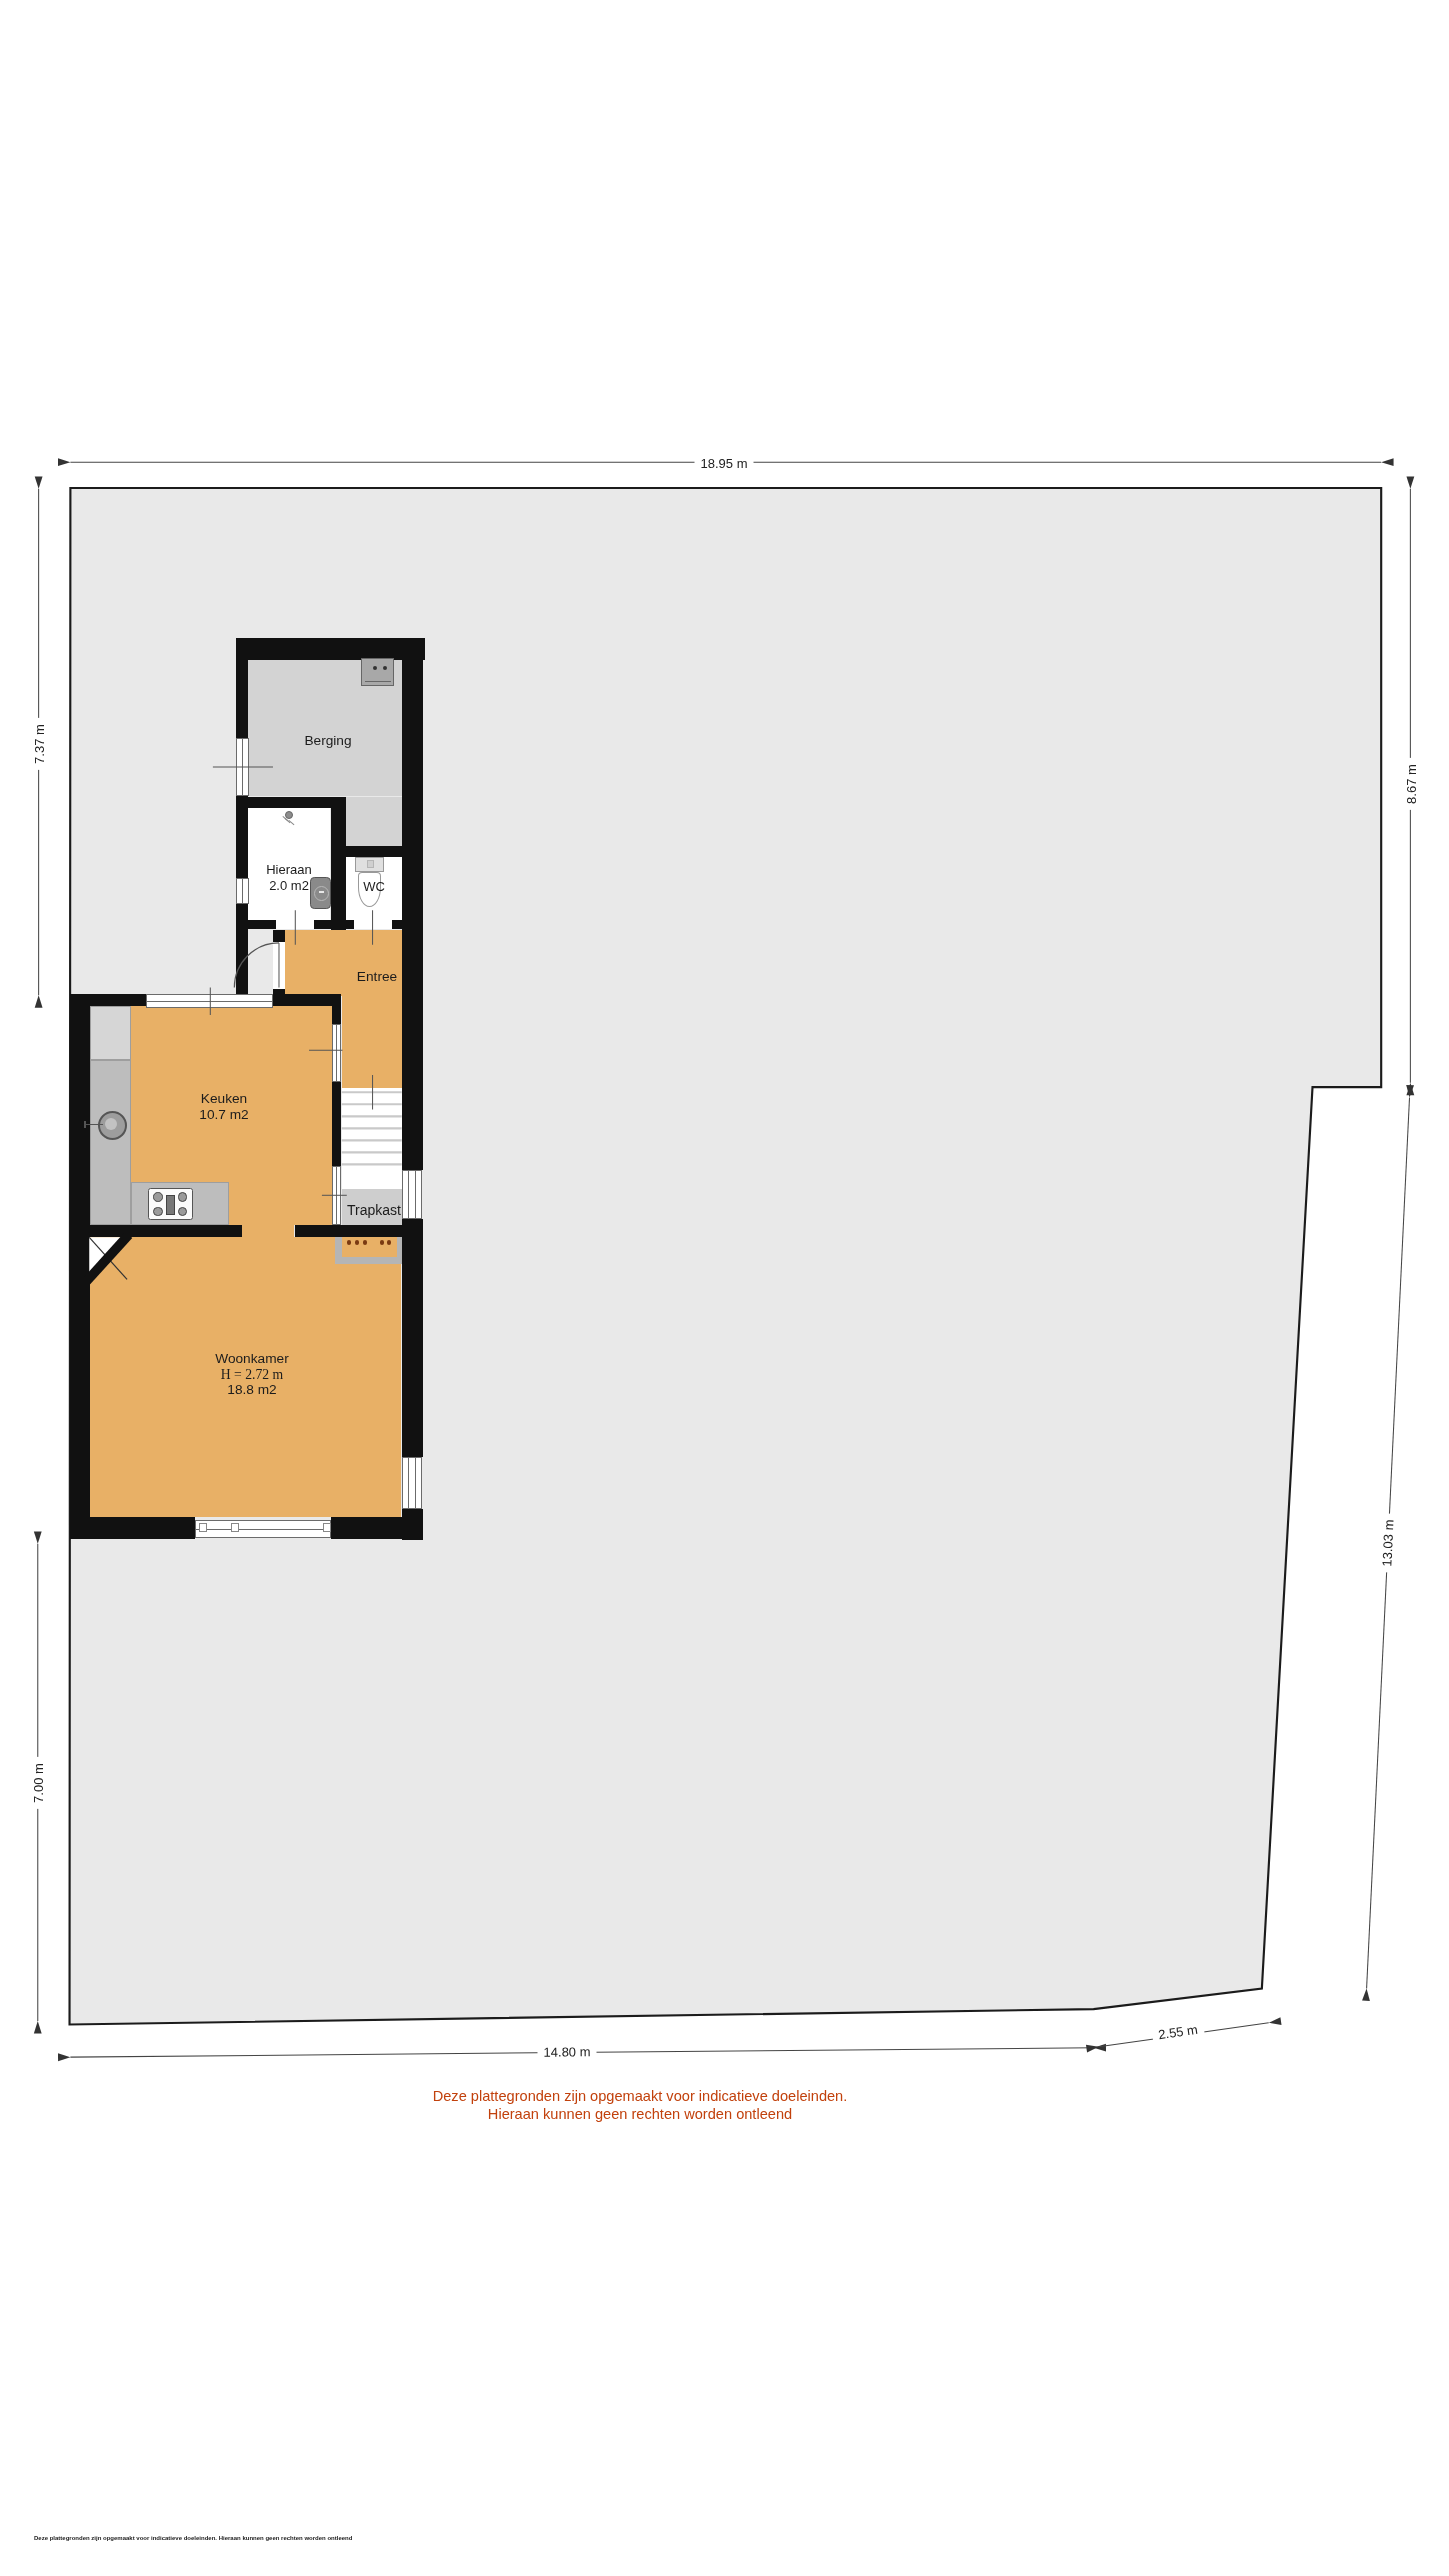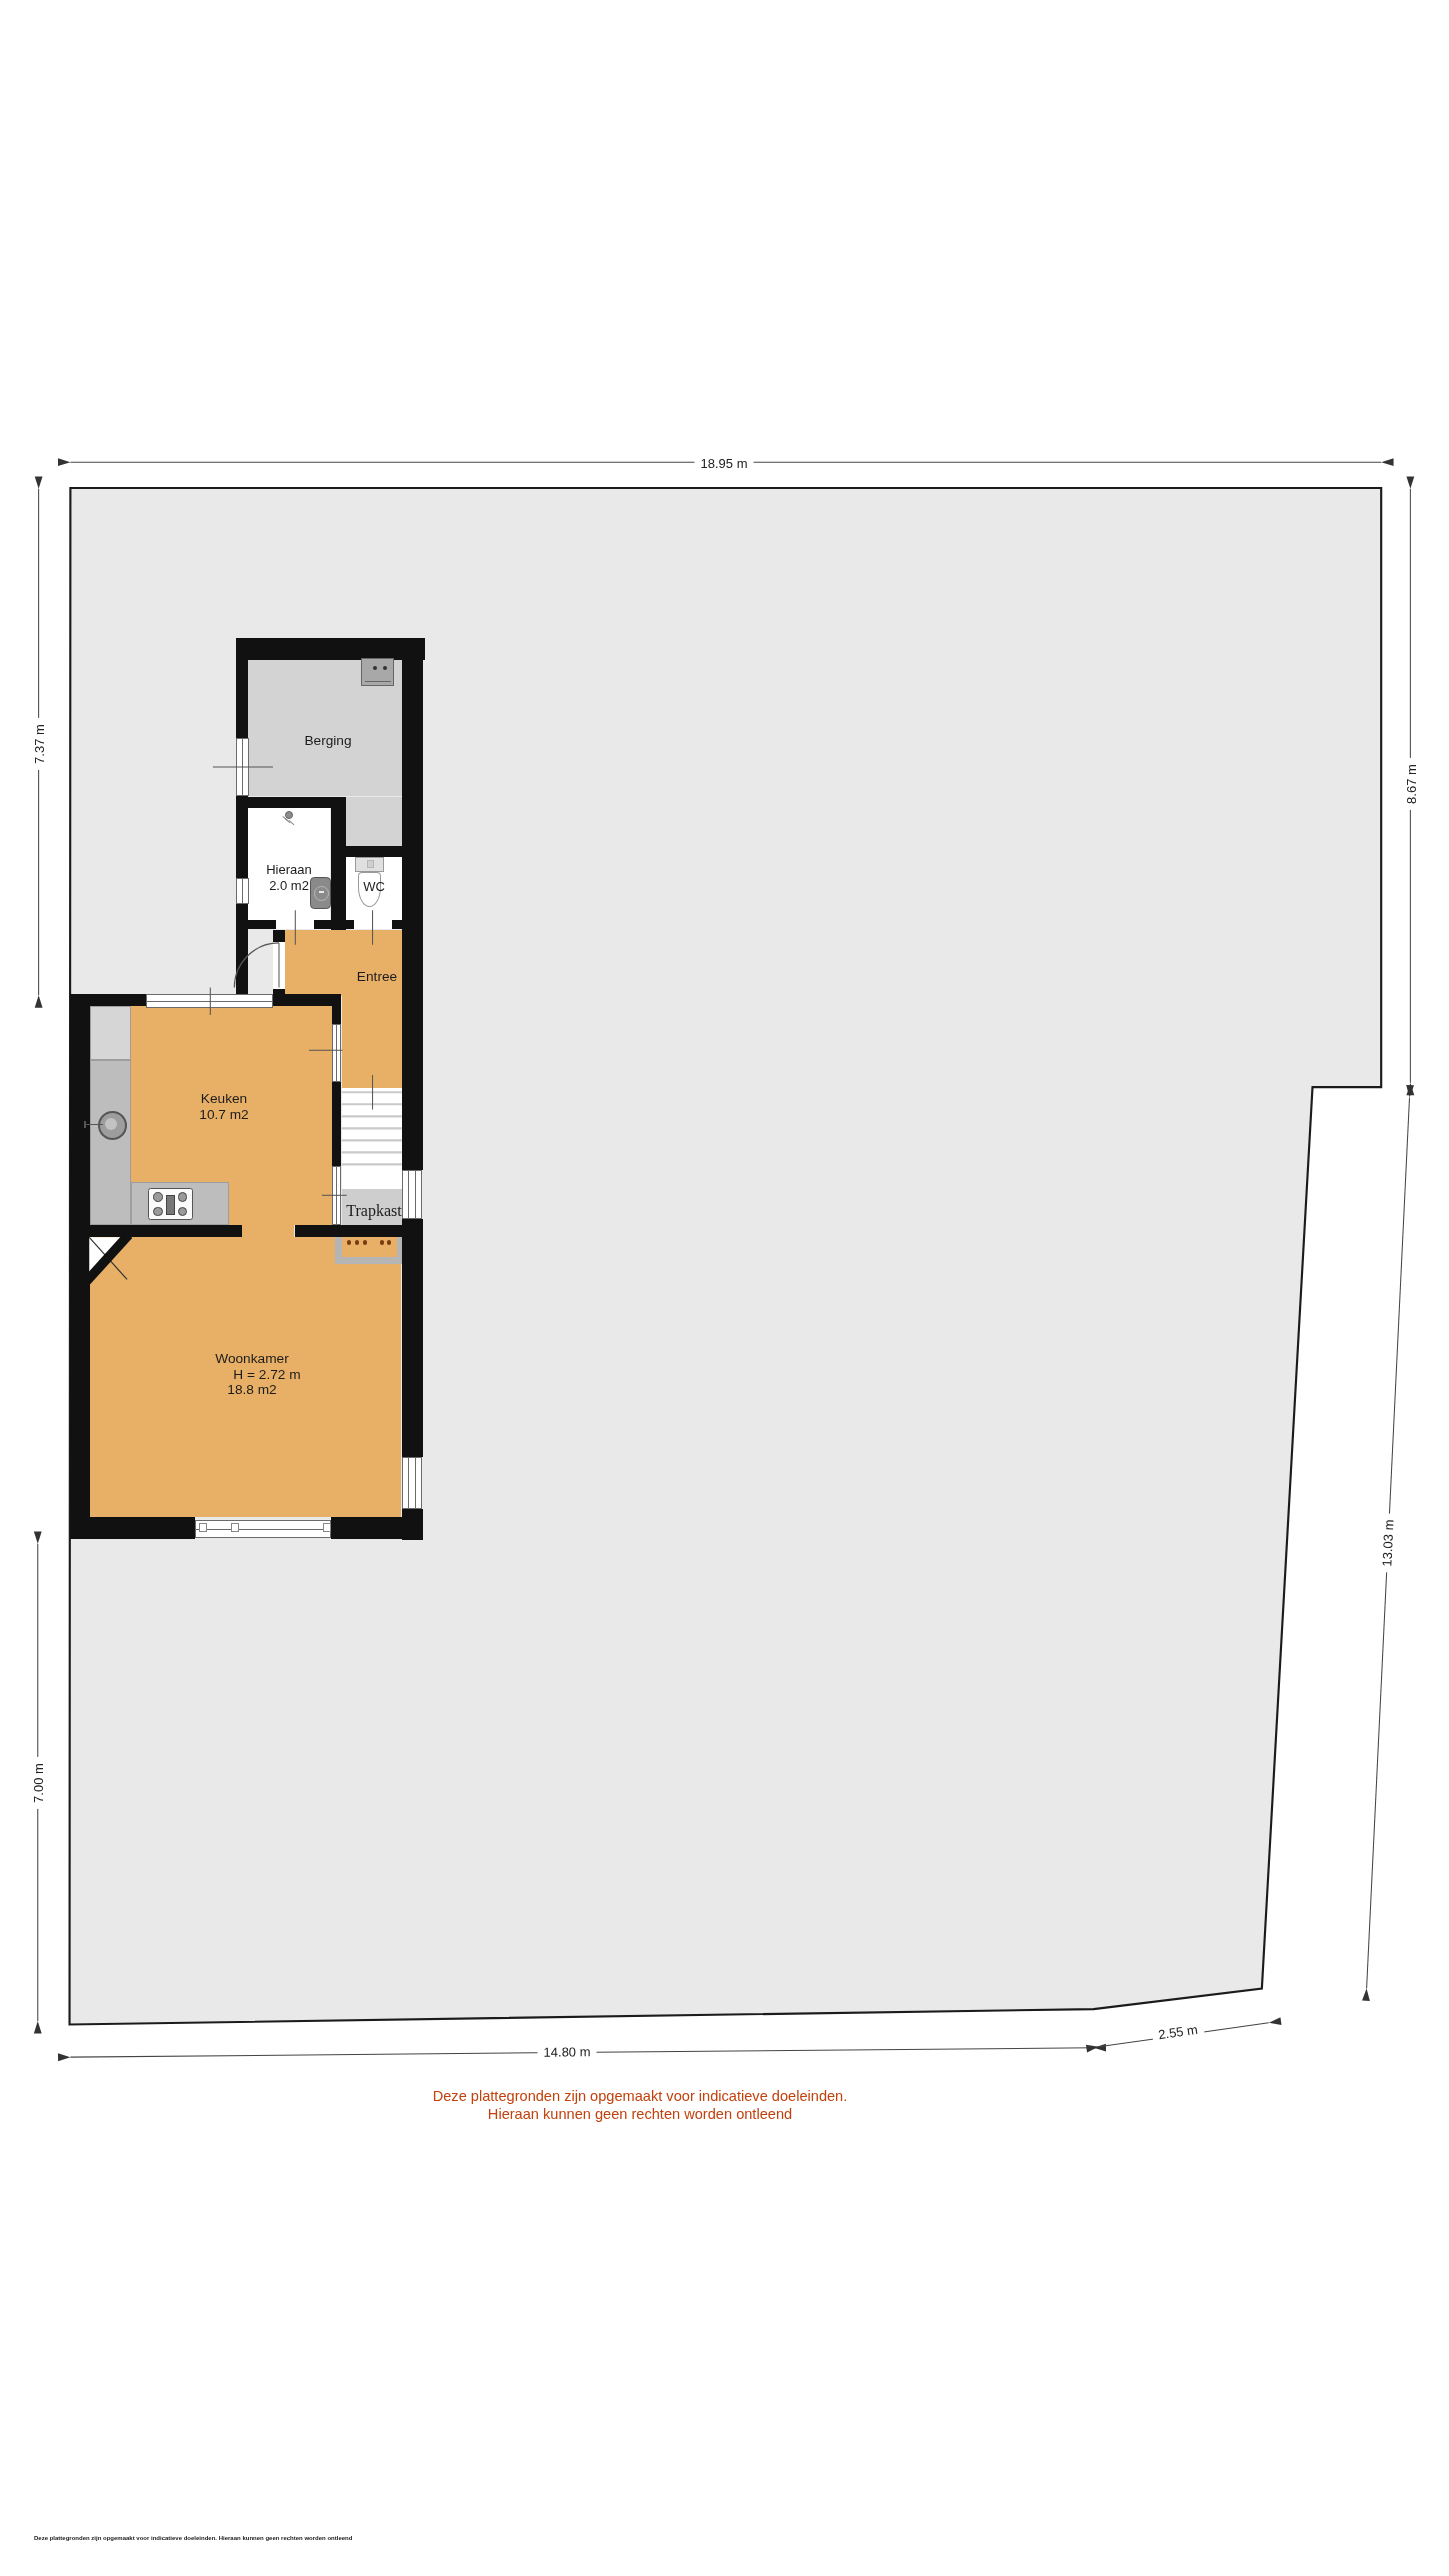--- a/index.html
+++ b/index.html
@@ -201,23 +201,23 @@
     </g>
   </svg>
 
   <div class="label z5" style="left:328px;top:741px;">Berging</div>
   <div class="label label-sm z5" style="left:289px;top:870px;">Hieraan</div>
   <div class="label label-sm z5" style="left:289px;top:886px;">2.0 m2</div>
   <div class="label label-sm z5" style="left:374px;top:887px;">WC</div>
   <div class="label z5" style="left:363px;top:977px;padding-left:28px;">Entree</div>
   <div class="label z5" style="left:224px;top:1099px;">Keuken</div>
   <div class="label z5" style="left:224px;top:1115px;">10.7 m2</div>
-  <div class="label z5" style="left:374px;top:1211px;font-size:16px;font-family:Liberation Serif, serif;">Trapkast</div>
+  <div class="label z5" style="left:374px;top:1211px;font-size:14px;">Trapkast</div>
   <div class="label z5" style="left:252px;top:1359px;">Woonkamer</div>
-  <div class="label z5" style="left:267px;top:1375px;">H = 2.72 m</div>
+  <div class="label z5" style="left:252px;top:1375px;font-family:Liberation Serif, serif;">H = 2.72 m</div>
   <div class="label z5" style="left:252px;top:1390px;">18.8 m2</div>
 
   <div class="dim" style="left:724px;top:463px;">18.95 m</div>
   <div class="dim rot-left" style="left:39px;top:744px;">7.37 m</div>
   <div class="dim rot-left" style="left:38px;top:1783px;">7.00 m</div>
   <div class="dim rot-left" style="left:1411px;top:784px;">8.67 m</div>
   <div class="dim" style="left:1388px;top:1543px;transform:translate(-50%,-50%) rotate(-87.2deg);">13.03 m</div>
   <div class="dim" style="left:567px;top:2052px;transform:translate(-50%,-50%) rotate(-0.6deg);">14.80 m</div>
   <div class="dim" style="left:1178px;top:2032px;transform:translate(-50%,-50%) rotate(-8deg);">2.55 m</div>
 

